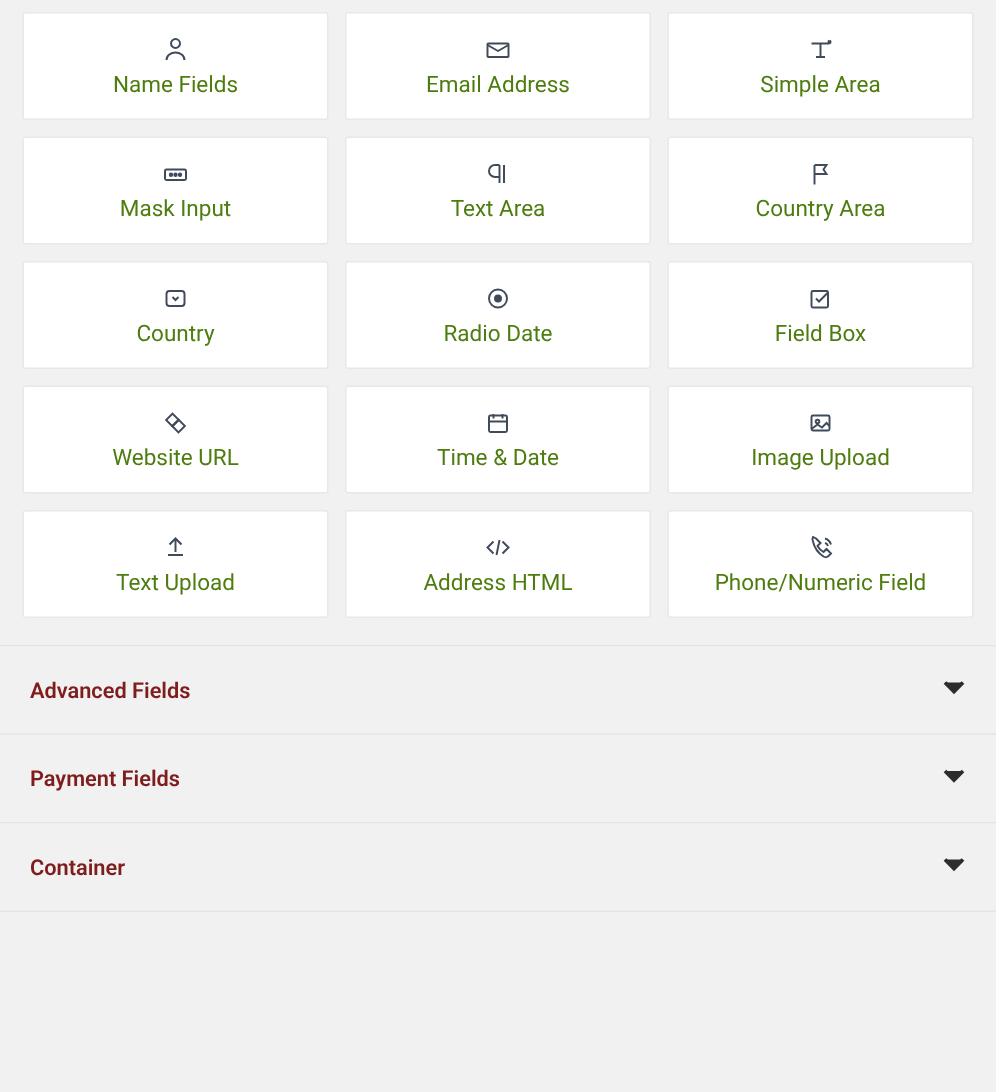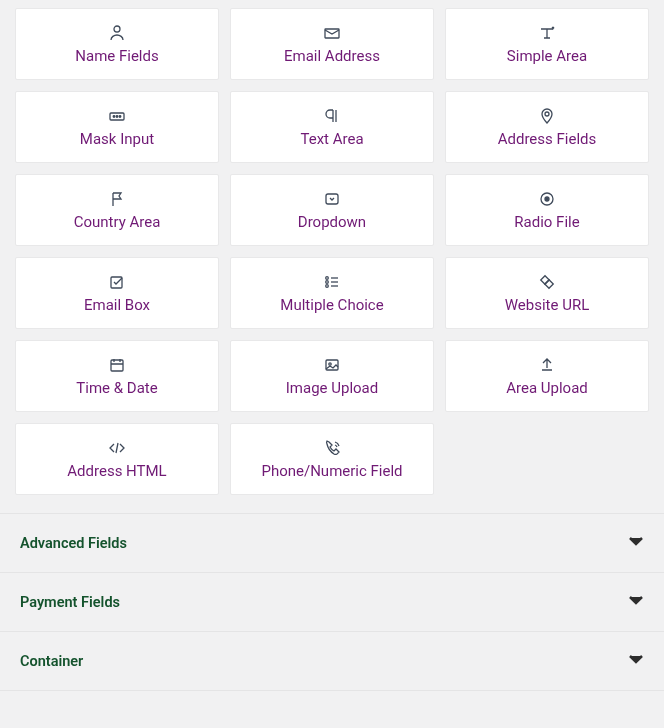--- a/index.html
+++ b/index.html
@@ -43,40 +43,40 @@
     }
     .field-icon svg {
       width: 18px;
       height: 18px;
       stroke: #3f4a5a;
       fill: none;
       stroke-width: 1.3;
     }
     .field-label {
       font-size: 15px;
-      color: #701a75;
+      color: #4d7c0f;
       text-align: left;
       line-height: 1.2;
     }
     .accordion {
       border-top: 1px solid #e4e4e5;
     }
     .accordion-item {
       border-bottom: 1px solid #e4e4e5;
       background: #f1f1f2;
       display: flex;
       align-items: center;
       justify-content: space-between;
       padding: 19px 20px;
       cursor: pointer;
     }
     .accordion-title {
       font-size: 14.5px;
       font-weight: 600;
-      color: #14532d;
+      color: #7f1d1d;
     }
     .accordion-chevron svg {
       width: 16px;
       height: 16px;
       stroke: #2d2d2d;
       fill: #2d2d2d;
       stroke-width: 1;
     }
   </style>
 </head>
@@ -201,64 +201,48 @@
       <div class="field-icon">
         <svg viewBox="0 0 18 18">
           <use href="#ic-paragraph"></use>
         </svg>
       </div>
       <div class="field-label">Text Area</div>
     </div>
     <div class="field-card">
       <div class="field-icon">
         <svg viewBox="0 0 18 18">
-          <use href="#ic-pin"></use>
-        </svg>
-      </div>
-      <div class="field-label">Address Fields</div>
-    </div>
-    <div class="field-card">
-      <div class="field-icon">
-        <svg viewBox="0 0 18 18">
           <use href="#ic-flag"></use>
         </svg>
       </div>
       <div class="field-label">Country Area</div>
     </div>
     <div class="field-card">
       <div class="field-icon">
         <svg viewBox="0 0 18 18">
           <use href="#ic-dropdown"></use>
         </svg>
       </div>
-      <div class="field-label">Dropdown</div>
+      <div class="field-label">Country</div>
     </div>
     <div class="field-card">
       <div class="field-icon">
         <svg viewBox="0 0 18 18">
           <use href="#ic-radio"></use>
         </svg>
       </div>
-      <div class="field-label">Radio File</div>
+      <div class="field-label">Radio Date</div>
     </div>
     <div class="field-card">
       <div class="field-icon">
         <svg viewBox="0 0 18 18">
           <use href="#ic-checkbox"></use>
         </svg>
       </div>
-      <div class="field-label">Email Box</div>
-    </div>
-    <div class="field-card">
-      <div class="field-icon">
-        <svg viewBox="0 0 18 18">
-          <use href="#ic-list"></use>
-        </svg>
-      </div>
-      <div class="field-label">Multiple Choice</div>
+      <div class="field-label">Field Box</div>
     </div>
     <div class="field-card">
       <div class="field-icon">
         <svg viewBox="0 0 18 18">
           <use href="#ic-link"></use>
         </svg>
       </div>
       <div class="field-label">Website URL</div>
     </div>
     <div class="field-card">
@@ -276,21 +260,21 @@
         </svg>
       </div>
       <div class="field-label">Image Upload</div>
     </div>
     <div class="field-card">
       <div class="field-icon">
         <svg viewBox="0 0 18 18">
           <use href="#ic-upload"></use>
         </svg>
       </div>
-      <div class="field-label">Area Upload</div>
+      <div class="field-label">Text Upload</div>
     </div>
     <div class="field-card">
       <div class="field-icon">
         <svg viewBox="0 0 18 18">
           <use href="#ic-code"></use>
         </svg>
       </div>
       <div class="field-label">Address HTML</div>
     </div>
     <div class="field-card">

